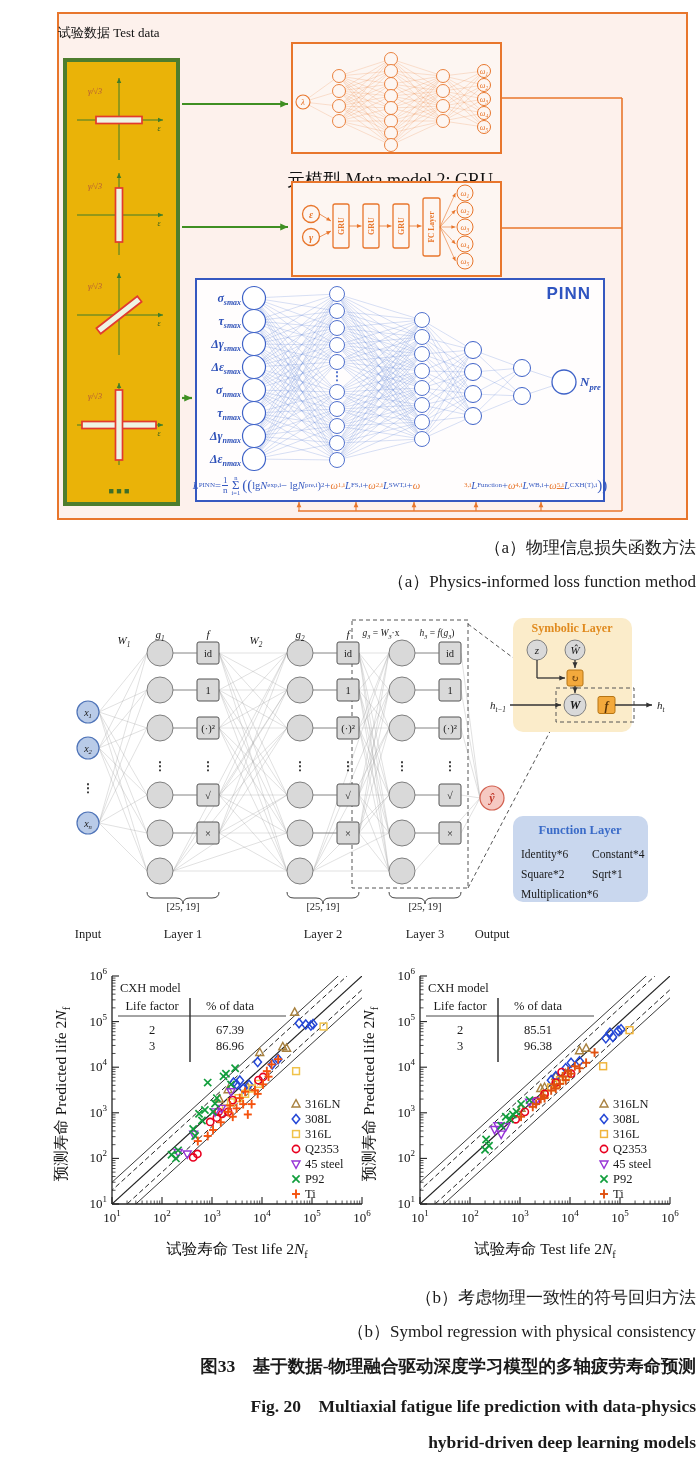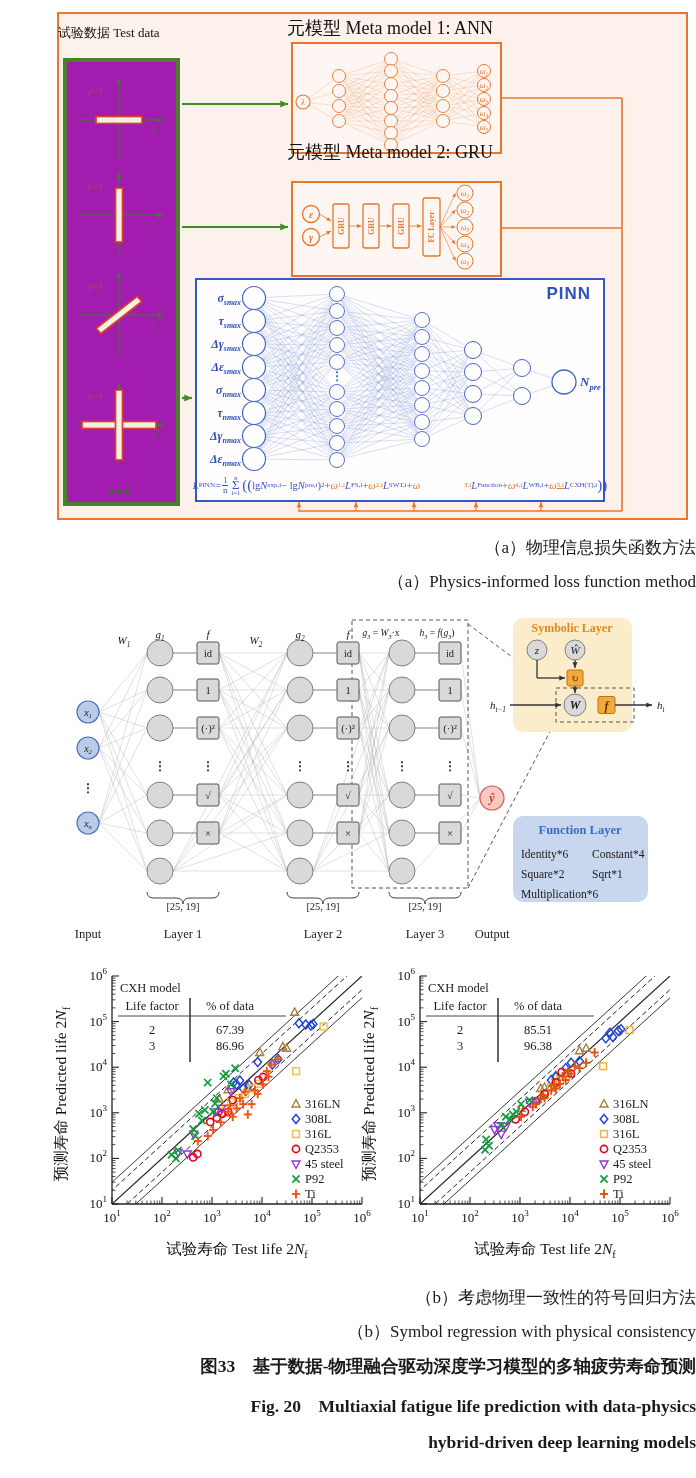--- a/index.html
+++ b/index.html
@@ -2,21 +2,21 @@
 <html><head>
 <meta charset="utf-8">
 <style>
   html,body{margin:0;padding:0}
   body{width:696px;height:1478px;position:relative;background:#fff;
        font-family:"Liberation Serif","DejaVu Serif",serif;overflow:hidden}
   .abs{position:absolute}
   .pa-border{left:57px;top:12px;width:631px;height:508px;border:2px solid #e8762c;
              background:#fdf1ec;box-sizing:border-box}
   .greenbox{left:63px;top:58px;width:117px;height:448px;border:4px solid #4e7d2e;
-            background:#a21caf;box-sizing:border-box}
+            background:#eab308;box-sizing:border-box}
   .testdata-title{left:58px;top:24px;font-size:13px;color:#111;white-space:nowrap}
   .meta-title{left:287px;font-size:18px;color:#111;white-space:nowrap}
   .annbox{left:291px;top:42px;width:211px;height:112px;border:2px solid #e8762c;
           background:#fdf6f2;box-sizing:border-box}
   .grubox{left:291px;top:181px;width:211px;height:96px;border:2px solid #e8762c;
           background:#fdf6f2;box-sizing:border-box}
   .pinnbox{left:195px;top:278px;width:410px;height:224px;border:2.5px solid #3558c0;
            background:#fffdfd;box-sizing:border-box}
   .pinn-label{position:absolute;right:12px;top:4px;font-family:"Liberation Sans","DejaVu Sans",sans-serif;
               font-weight:bold;font-size:17px;color:#2f54c0;letter-spacing:1px}
@@ -75,21 +75,20 @@
         <polygon points="52,321 54.24268249182764,326.0219891717177 49.75731750817236,326.0219891717177" fill="#3e7d2a"></polygon>
         <text x="28" y="337" font-size="8" fill="#b0543c" text-anchor="middle" font-family="&quot;Liberation Serif&quot;,&quot;DejaVu Serif&quot;,serif"><tspan font-style="italic">γ/√3</tspan></text>
         <text x="92" y="374" font-size="8" fill="#2f5f22" text-anchor="middle" font-family="&quot;Liberation Serif&quot;,&quot;DejaVu Serif&quot;,serif"><tspan font-style="italic">ε</tspan></text>
         <g>
           <rect x="15" y="359.5" width="74" height="7" fill="#eef4e4" stroke="#e23a2e" stroke-width="1.7"></rect>
           <rect x="48.5" y="328" width="7" height="70" fill="#eef4e4" stroke="#e23a2e" stroke-width="1.7"></rect>
         </g>
         <text x="52" y="432" font-size="9" fill="#3e6e28" text-anchor="middle" font-family="&quot;Liberation Serif&quot;,&quot;DejaVu Serif&quot;,serif" font-weight="bold"><tspan>■ ■ ■</tspan></text>
       </svg>
   </div>
-  <div class="abs meta-title" style="top:16px">元模型 Meta model 1: ANN</div>
   <div class="abs annbox">
     <svg id="annsvg" width="207" height="108">
         <line x1="10" y1="58" x2="46" y2="32" stroke="#e8762c" stroke-width="0.4" opacity="0.5"></line>
         <line x1="10" y1="58" x2="46" y2="47" stroke="#e8762c" stroke-width="0.4" opacity="0.5"></line>
         <line x1="10" y1="58" x2="46" y2="62" stroke="#e8762c" stroke-width="0.4" opacity="0.5"></line>
         <line x1="10" y1="58" x2="46" y2="77" stroke="#e8762c" stroke-width="0.4" opacity="0.5"></line>
         <line x1="46" y1="32" x2="98" y2="15" stroke="#e8762c" stroke-width="0.4" opacity="0.5"></line>
         <line x1="46" y1="32" x2="98" y2="27" stroke="#e8762c" stroke-width="0.4" opacity="0.5"></line>
         <line x1="46" y1="32" x2="98" y2="40" stroke="#e8762c" stroke-width="0.4" opacity="0.5"></line>
         <line x1="46" y1="32" x2="98" y2="52" stroke="#e8762c" stroke-width="0.4" opacity="0.5"></line>
@@ -196,21 +195,21 @@
         <circle cx="191" cy="41" r="6.5" fill="#fdf6f2" stroke="#e8762c" stroke-width="1"></circle>
         <text x="191" y="43.5" font-size="8" fill="#e8762c" text-anchor="middle" font-family="&quot;Liberation Serif&quot;,&quot;DejaVu Serif&quot;,serif"><tspan font-style="italic">ω</tspan><tspan dy="2.24" font-size="5.28" font-style="italic">2</tspan><tspan dy="-2.24" font-size="1">​</tspan></text>
         <circle cx="191" cy="55" r="6.5" fill="#fdf6f2" stroke="#e8762c" stroke-width="1"></circle>
         <text x="191" y="57.5" font-size="8" fill="#e8762c" text-anchor="middle" font-family="&quot;Liberation Serif&quot;,&quot;DejaVu Serif&quot;,serif"><tspan font-style="italic">ω</tspan><tspan dy="2.24" font-size="5.28" font-style="italic">3</tspan><tspan dy="-2.24" font-size="1">​</tspan></text>
         <circle cx="191" cy="69" r="6.5" fill="#fdf6f2" stroke="#e8762c" stroke-width="1"></circle>
         <text x="191" y="71.5" font-size="8" fill="#e8762c" text-anchor="middle" font-family="&quot;Liberation Serif&quot;,&quot;DejaVu Serif&quot;,serif"><tspan font-style="italic">ω</tspan><tspan dy="2.24" font-size="5.28" font-style="italic">4</tspan><tspan dy="-2.24" font-size="1">​</tspan></text>
         <circle cx="191" cy="83" r="6.5" fill="#fdf6f2" stroke="#e8762c" stroke-width="1"></circle>
         <text x="191" y="85.5" font-size="8" fill="#e8762c" text-anchor="middle" font-family="&quot;Liberation Serif&quot;,&quot;DejaVu Serif&quot;,serif"><tspan font-style="italic">ω</tspan><tspan dy="2.24" font-size="5.28" font-style="italic">5</tspan><tspan dy="-2.24" font-size="1">​</tspan></text>
       </svg>
   </div>
-  <div class="abs meta-title" style="top:140px">元模型 Meta model 2: GRU</div>
+  <div class="abs meta-title" style="top:168px">元模型 Meta model 2: GRU</div>
   <div class="abs grubox">
     <svg id="grusvg" width="207" height="92">
         <circle cx="18" cy="31" r="8.5" fill="#fdf6f2" stroke="#e8762c" stroke-width="1.3"></circle>
         <text x="18" y="34.5" font-size="10" fill="#e8762c" text-anchor="middle" font-family="&quot;Liberation Serif&quot;,&quot;DejaVu Serif&quot;,serif" font-weight="bold"><tspan font-style="italic">ε</tspan></text>
         <circle cx="18" cy="54" r="8.5" fill="#fdf6f2" stroke="#e8762c" stroke-width="1.3"></circle>
         <text x="18" y="57.5" font-size="10" fill="#e8762c" text-anchor="middle" font-family="&quot;Liberation Serif&quot;,&quot;DejaVu Serif&quot;,serif" font-weight="bold"><tspan font-style="italic">γ</tspan></text>
         <rect x="40" y="21" width="16" height="44" rx="2" fill="#fdf6f2" stroke="#e8762c" stroke-width="1.3"></rect>
         <text x="48" y="45.5" font-size="8" fill="#e8762c" text-anchor="middle" font-family="&quot;Liberation Serif&quot;,&quot;DejaVu Serif&quot;,serif" font-weight="bold" transform="rotate(-90 48 43)"><tspan>GRU</tspan></text>
         <rect x="70" y="21" width="16" height="44" rx="2" fill="#fdf6f2" stroke="#e8762c" stroke-width="1.3"></rect>
         <text x="78" y="45.5" font-size="8" fill="#e8762c" text-anchor="middle" font-family="&quot;Liberation Serif&quot;,&quot;DejaVu Serif&quot;,serif" font-weight="bold" transform="rotate(-90 78 43)"><tspan>GRU</tspan></text>

